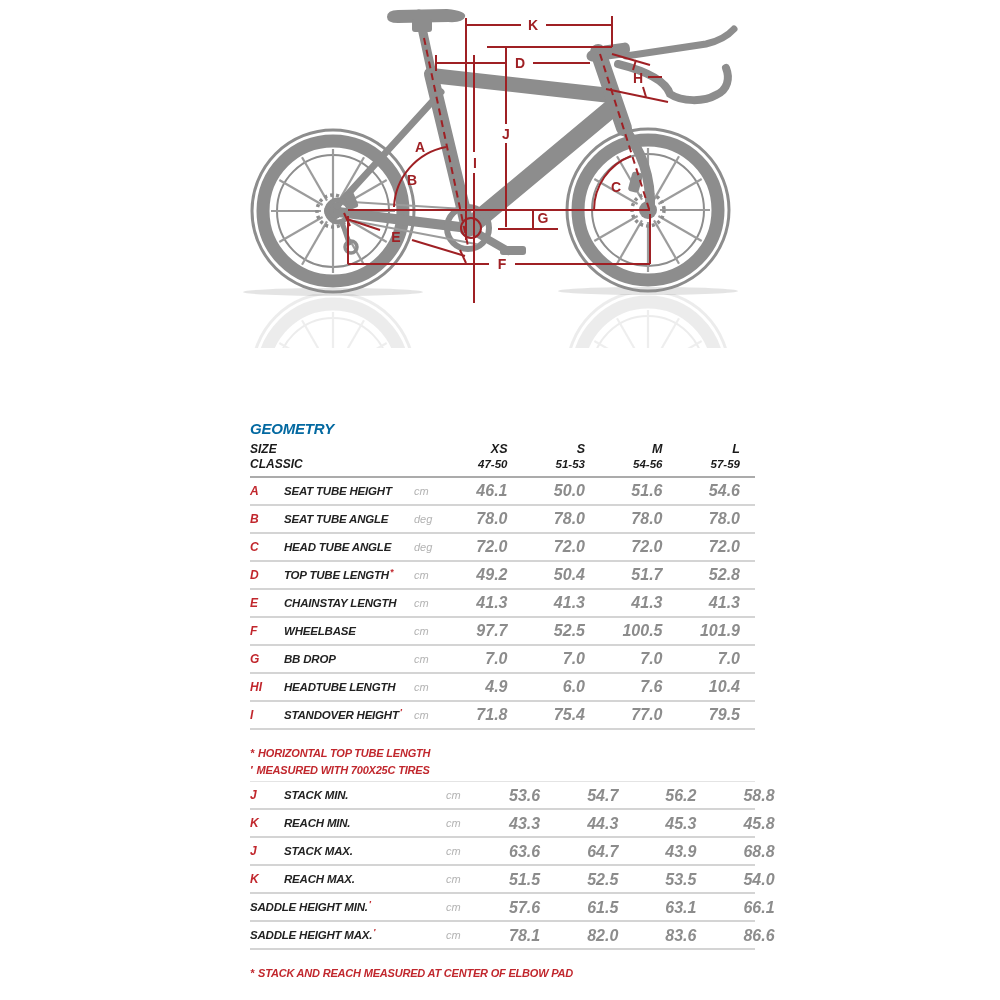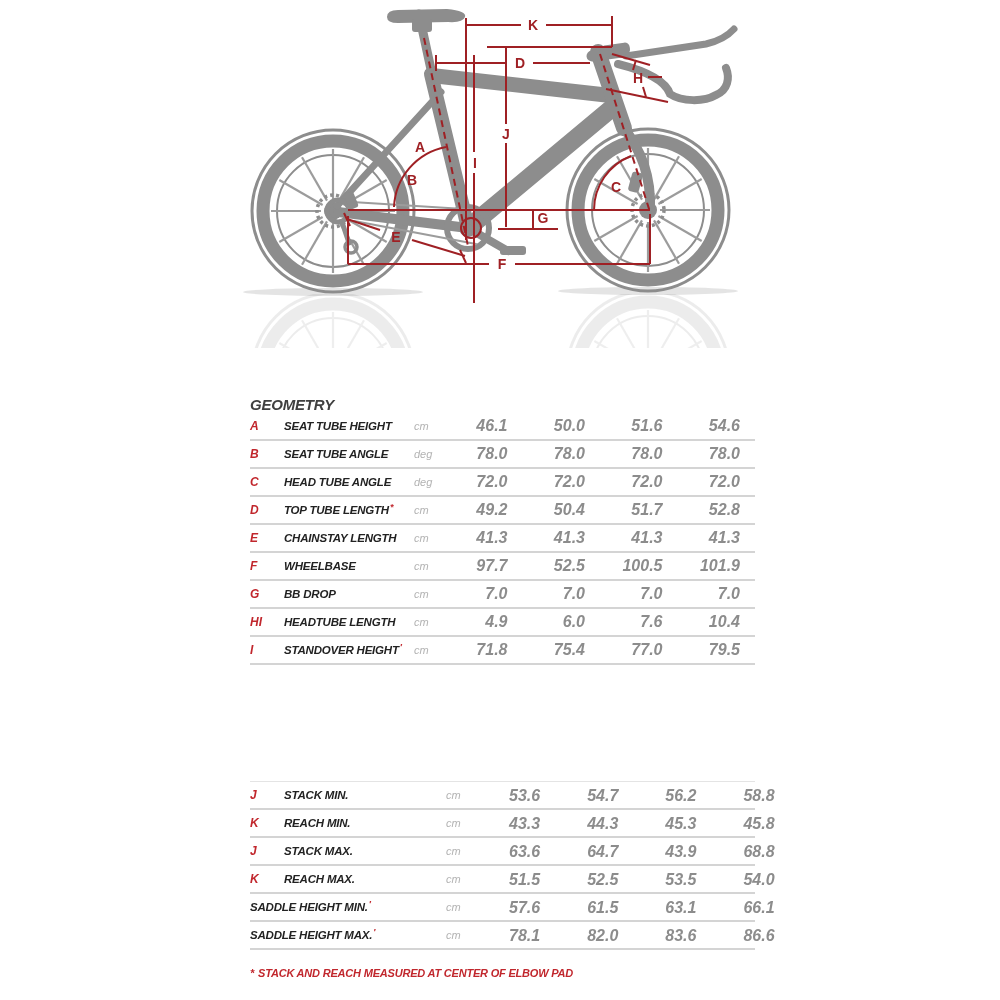--- a/index.html
+++ b/index.html
@@ -11,21 +11,21 @@
   #bike-svg{position:absolute;left:0;top:0;}
   .dim{stroke:#9f2024;stroke-width:2;fill:none;}
   .dim-dash{stroke:#9f2024;stroke-width:2;fill:none;stroke-dasharray:7 5;}
   .dim-label{fill:#9f2024;font-size:14px;font-weight:700;text-anchor:middle;}
   .bike{stroke:#8d8d8d;fill:none;}
   .bikefill{fill:#8d8d8d;stroke:none;}
   .spoke{stroke:#9c9c9c;stroke-width:2.2;}
 
   
   .tbl{position:absolute;left:250px;width:505px;font-style:italic;}
-  .t-title{color:#404040;font-size:15px;font-weight:700;letter-spacing:-0.2px;}
+  .t-title{color:#0369a1;font-size:15px;font-weight:700;letter-spacing:-0.2px;margin-top:24px;}
   .t-header{display:grid;grid-template-columns:195px 1fr 1fr 1fr 1fr;margin-top:5px;
             padding-bottom:4px;border-bottom:2px solid #ababab;}
   .h-size,.h-class{color:#1a1a1a;font-size:12px;font-weight:700;line-height:15px;}
   .h-col{text-align:right;padding-right:15px;}
   .h-colsize{color:#1a1a1a;font-size:12.5px;font-weight:700;line-height:15px;}
   .h-colrange{color:#1a1a1a;font-size:11.5px;font-weight:700;line-height:15px;}
 
   .rows{width:100%;}
   .row{display:grid;grid-template-columns:160px 35px 1fr 1fr 1fr 1fr;
        line-height:24px;border-bottom:2px solid #d4d4d4;align-items:center;}
@@ -163,20 +163,43 @@
       <text class="dim-label" x="616" y="192">C</text>
       <text class="dim-label" x="543" y="223">G</text>
       <text class="dim-label" x="396" y="242">E</text>
       <text class="dim-label" x="502" y="269">F</text>
     </g>
   </svg>
 
   <div class="tbl" id="geo-block" style="top:396px;">
     <div class="t-title">GEOMETRY</div>
 
+    <div class="t-header">
+      <div class="h-left">
+        <div class="h-size">SIZE</div>
+        <div class="h-class">CLASSIC</div>
+      </div>
+
+    <div class="h-col">
+          <div class="h-colsize">XS</div>
+          <div class="h-colrange">47-50</div>
+        </div>
+        <div class="h-col">
+          <div class="h-colsize">S</div>
+          <div class="h-colrange">51-53</div>
+        </div>
+        <div class="h-col">
+          <div class="h-colsize">M</div>
+          <div class="h-colrange">54-56</div>
+        </div>
+        <div class="h-col">
+          <div class="h-colsize">L</div>
+          <div class="h-colrange">57-59</div>
+        </div>
+      </div>
 
     <div class="rows">
 
     <div class="row">
           <div class="c-name">
             <span class="letter">A</span><span class="name">SEAT TUBE HEIGHT</span><span class="mark"></span>
           </div>
           <div class="c-unit">cm</div>
           <div class="c-val">46.1</div>
           <div class="c-val">50.0</div>
@@ -258,20 +281,29 @@
             <span class="letter">I</span><span class="name">STANDOVER HEIGHT</span><span class="mark">′</span>
           </div>
           <div class="c-unit">cm</div>
           <div class="c-val">71.8</div>
           <div class="c-val">75.4</div>
           <div class="c-val">77.0</div>
           <div class="c-val">79.5</div>
         </div>
       </div>
 
+    <div class="footnotes">
+
+    <div class="fn">
+          <span class="fn-mark">*</span><span class="fn-text">HORIZONTAL TOP TUBE LENGTH</span>
+        </div>
+        <div class="fn">
+          <span class="fn-mark">′</span><span class="fn-text">MEASURED WITH 700X25C TIRES</span>
+        </div>
+      </div>
   </div>
 
   <div class="tbl" id="fit-block" style="top:774px;">
 
     <div class="rows">
 
     <div class="row">
           <div class="c-name">
             <span class="letter">J</span><span class="name">STACK MIN.</span><span class="mark"></span>
           </div>

